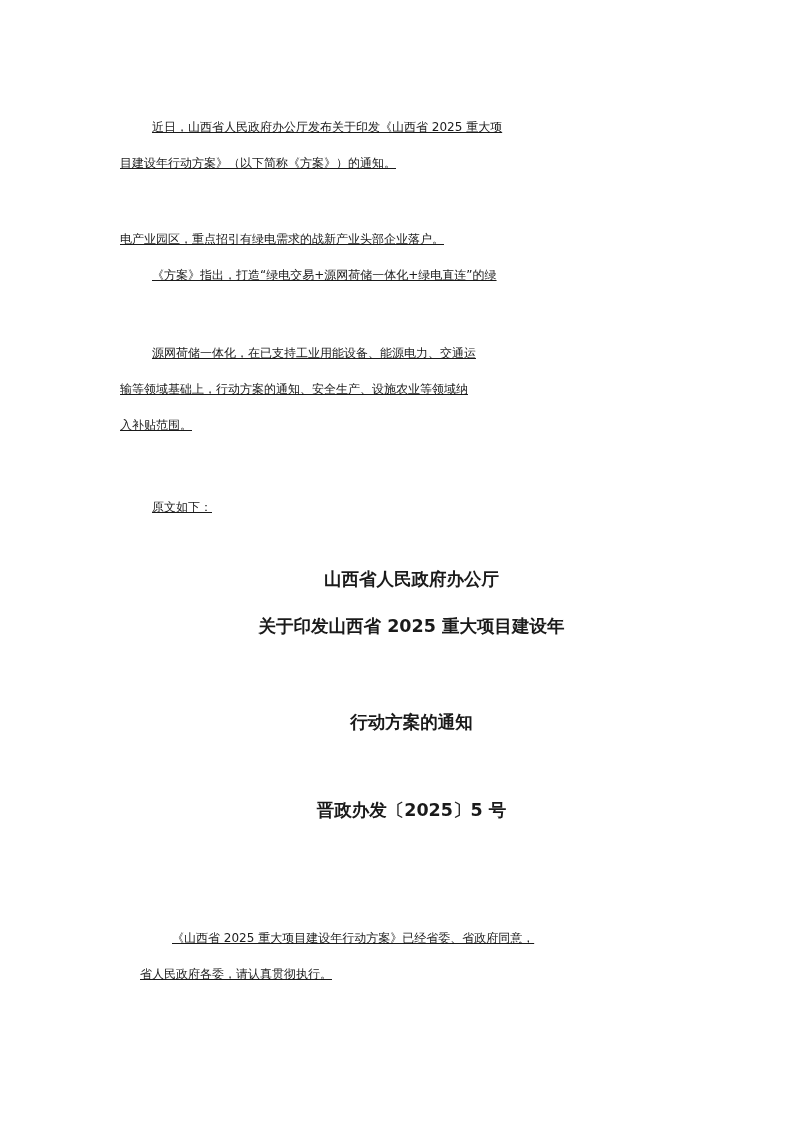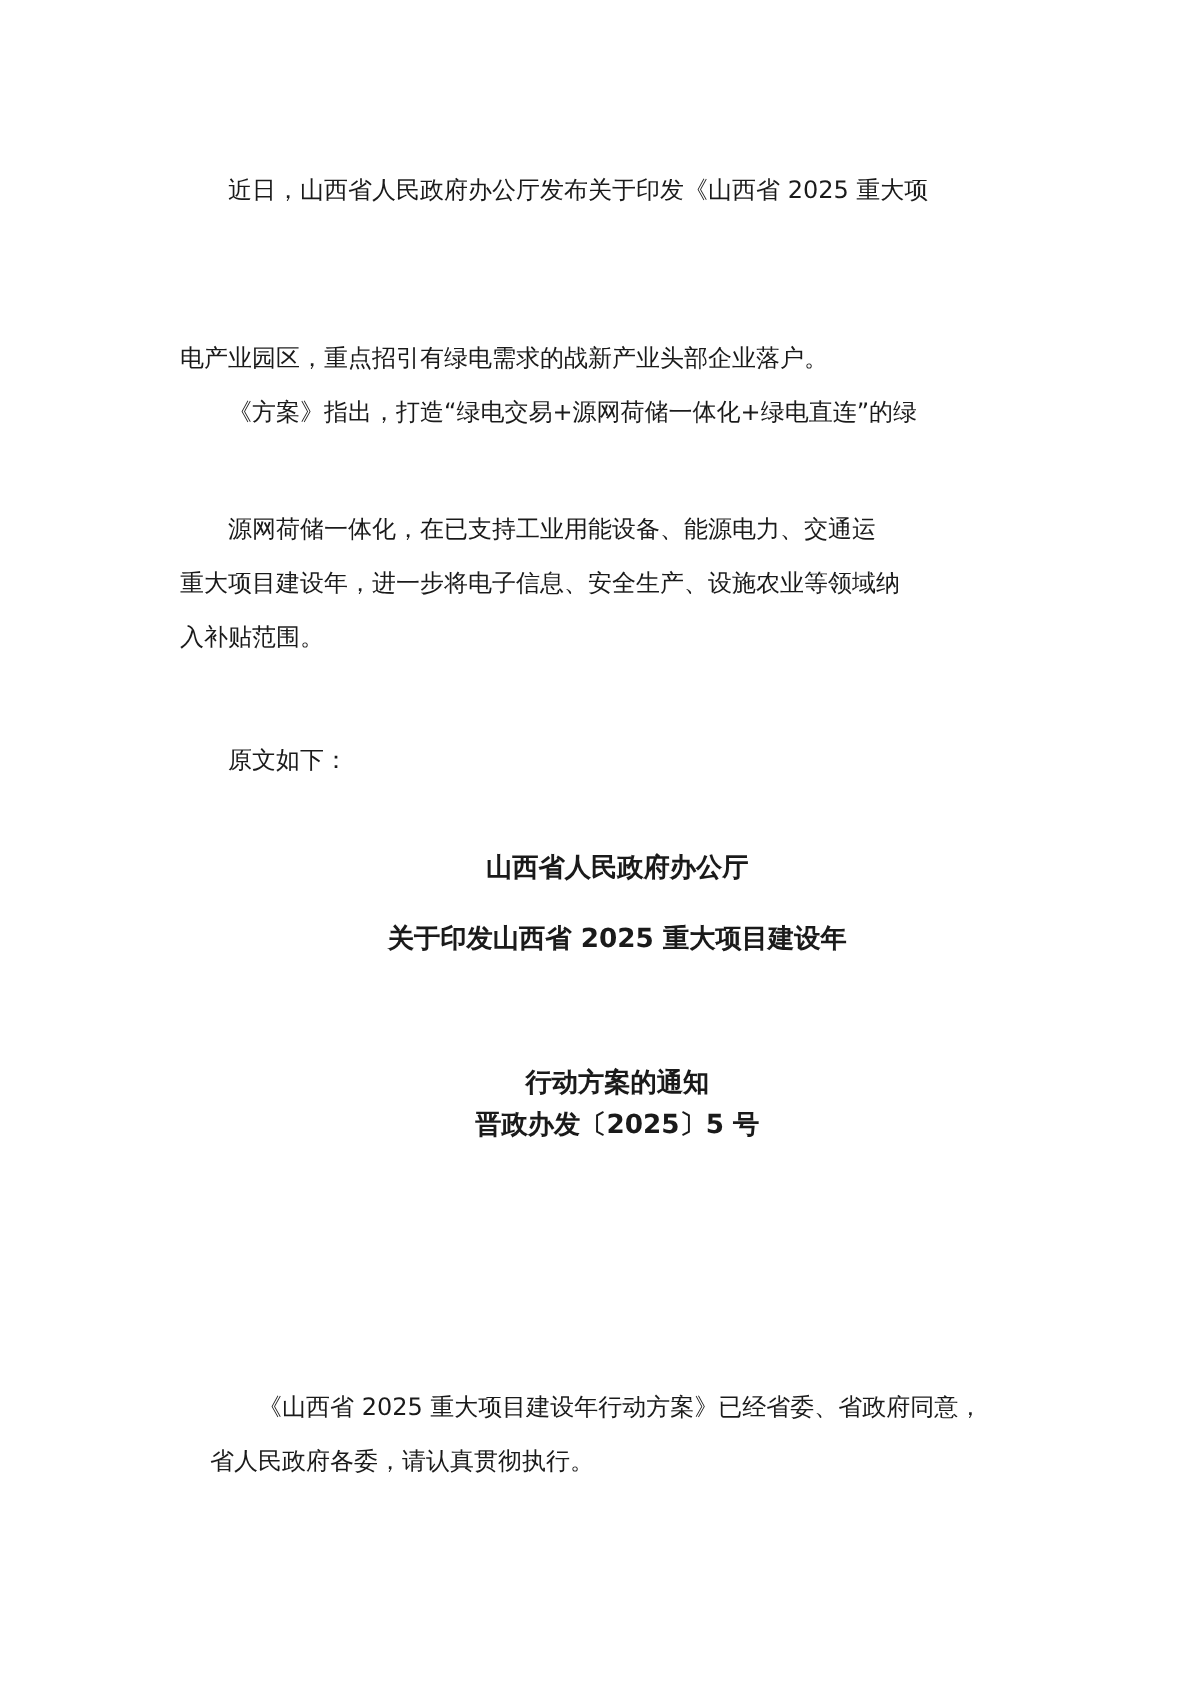--- a/index.html
+++ b/index.html
@@ -17,24 +17,25 @@
   }
   .page {
     position: absolute;
     left: 0; top: 0;
     width: 793px; height: 1122px;
   }
   .para {
     position: absolute;
     left: 120px;
     width: 560px;
-    font-size: 16px;
+    font-size: 12px;
     line-height: 36px;
     margin: 0;
     letter-spacing: 0px;
+    text-decoration: underline;
   }
   .para .line {
     display: block;
     white-space: nowrap;
   }
   .para .indent {
     padding-left: 32px;
   }
   .title {
     position: absolute;
@@ -49,41 +50,42 @@
     box-sizing: border-box;
   }
 </style>
 </head>
 <body>
 
 <div class="page">
 
   <p class="para" style="top:109px;">
     <span class="line indent">近日，山西省人民政府办公厅发布关于印发《山西省 2025 重大项</span>
+    <span class="line">目建设年行动方案》（以下简称《方案》）的通知。</span>
   </p>
 
   <p class="para" style="top:221px;">
     <span class="line">电产业园区，重点招引有绿电需求的战新产业头部企业落户。</span>
     <span class="line indent">《方案》指出，打造“绿电交易+源网荷储一体化+绿电直连”的绿</span>
   </p>
 
   <p class="para" style="top:335px;">
     <span class="line indent">源网荷储一体化，在已支持工业用能设备、能源电力、交通运</span>
-    <span class="line">重大项目建设年，进一步将电子信息、安全生产、设施农业等领域纳</span>
+    <span class="line">输等领域基础上，行动方案的通知、安全生产、设施农业等领域纳</span>
     <span class="line">入补贴范围。</span>
   </p>
 
   <p class="para" style="top:489px;">
     <span class="line indent">原文如下：</span>
   </p>
 
   <p class="title" style="top:565px;">山西省人民政府办公厅</p>
   <p class="title" style="top:612px;">关于印发山西省 2025 重大项目建设年</p>
   <p class="title" style="top:708px;">行动方案的通知</p>
-  <p class="title" style="top:736px;">晋政办发〔2025〕5 号</p>
+  <p class="title" style="top:796px;">晋政办发〔2025〕5 号</p>
 
 
   <p class="para" style="top:920px;margin-left:20px;">
     <span class="line indent">《山西省 2025 重大项目建设年行动方案》已经省委、省政府同意，</span>
     <span class="line">省人民政府各委，请认真贯彻执行。</span>
   </p>
 
 </div>
 
 </body></html>

